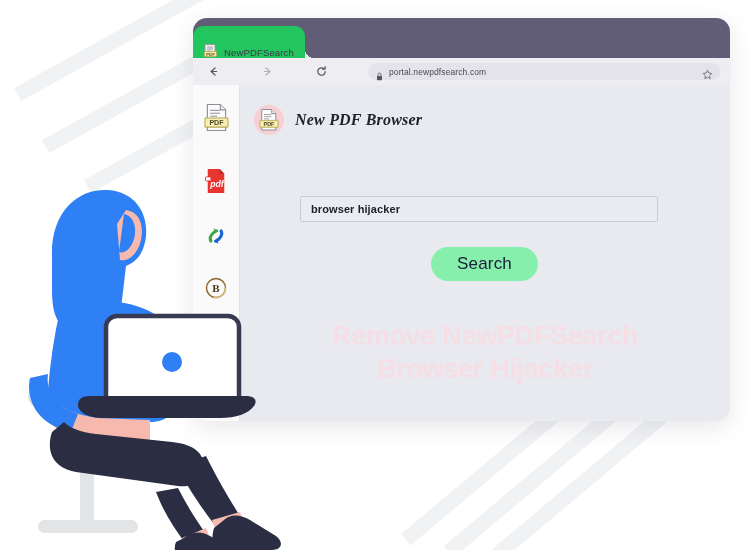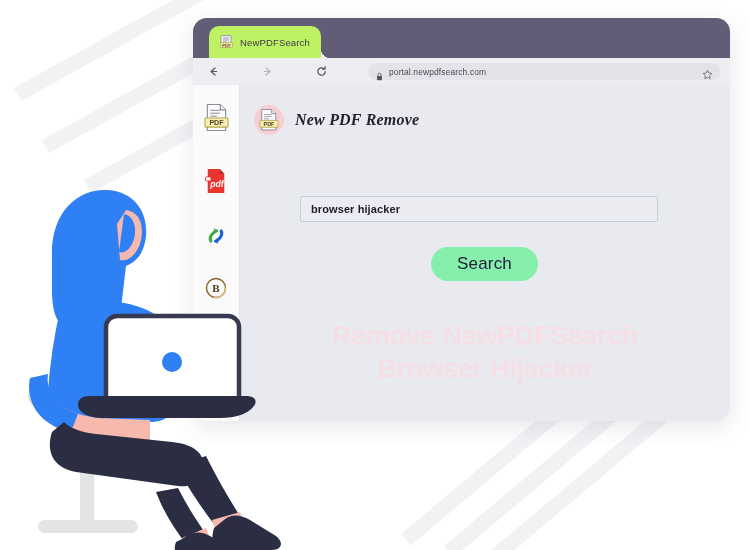--- a/index.html
+++ b/index.html
@@ -50,27 +50,27 @@
   }
   #titlebar {
     position: absolute;
     left: 0; top: 0;
     width: 537px;
     height: 40px;
     background: #625d77;
   }
   #browser-tab {
     position: absolute;
-    left: 16px; top: 8px;
+    left: 0; top: 8px;
     width: 112px;
     height: 32px;
-    background: #bef264;
+    background: #22c55e;
     border-radius: 10px 10px 0 0;
     display: flex;
-    align-items: center;
+    align-items: flex-end;
     padding-left: 11px;
     box-sizing: border-box;
   }
   #browser-tab::after {
     content: "";
     position: absolute;
     right: -9px;
     bottom: 0;
     width: 9px;
     height: 9px;
@@ -378,21 +378,21 @@
             <svg viewBox="0 0 22 26" width="20" height="24">
               <path d="M3 1.5 H14 L18.5 6 V24 H3 Z" fill="#fdfdfd" stroke="#8f8f9c" stroke-width="1.1"></path>
               <path d="M14 1.5 V6 H18.5" fill="#ededf1" stroke="#8f8f9c" stroke-width="1.1"></path>
               <rect x="5.6" y="6.4" width="8" height="1" fill="#9a9aa8"></rect>
               <rect x="5.6" y="8.8" width="8" height="1" fill="#9a9aa8"></rect>
               <rect x="5.6" y="11.2" width="5.5" height="1" fill="#9a9aa8"></rect>
               <rect x="1" y="13.4" width="20" height="7.6" rx="0.9" fill="#f6eeb4" stroke="#b6a850" stroke-width="1"></rect>
               <text x="11" y="19.1" font-family="Liberation Sans, sans-serif" font-size="6" font-weight="bold" fill="#4e4722" text-anchor="middle">PDF</text>
             </svg>
           </span>
-          <span id="site-title">New PDF Remove</span>
+          <span id="site-title">New PDF Browser</span>
         </div>
 
         <input id="search-input" type="text" value="browser hijacker" style="">
 
         <button id="search-button">Search</button>
 
         <div id="watermark">
           <div>Remove NewPDFSearch</div>
           <div>Browser Hijacker</div>
         </div>

